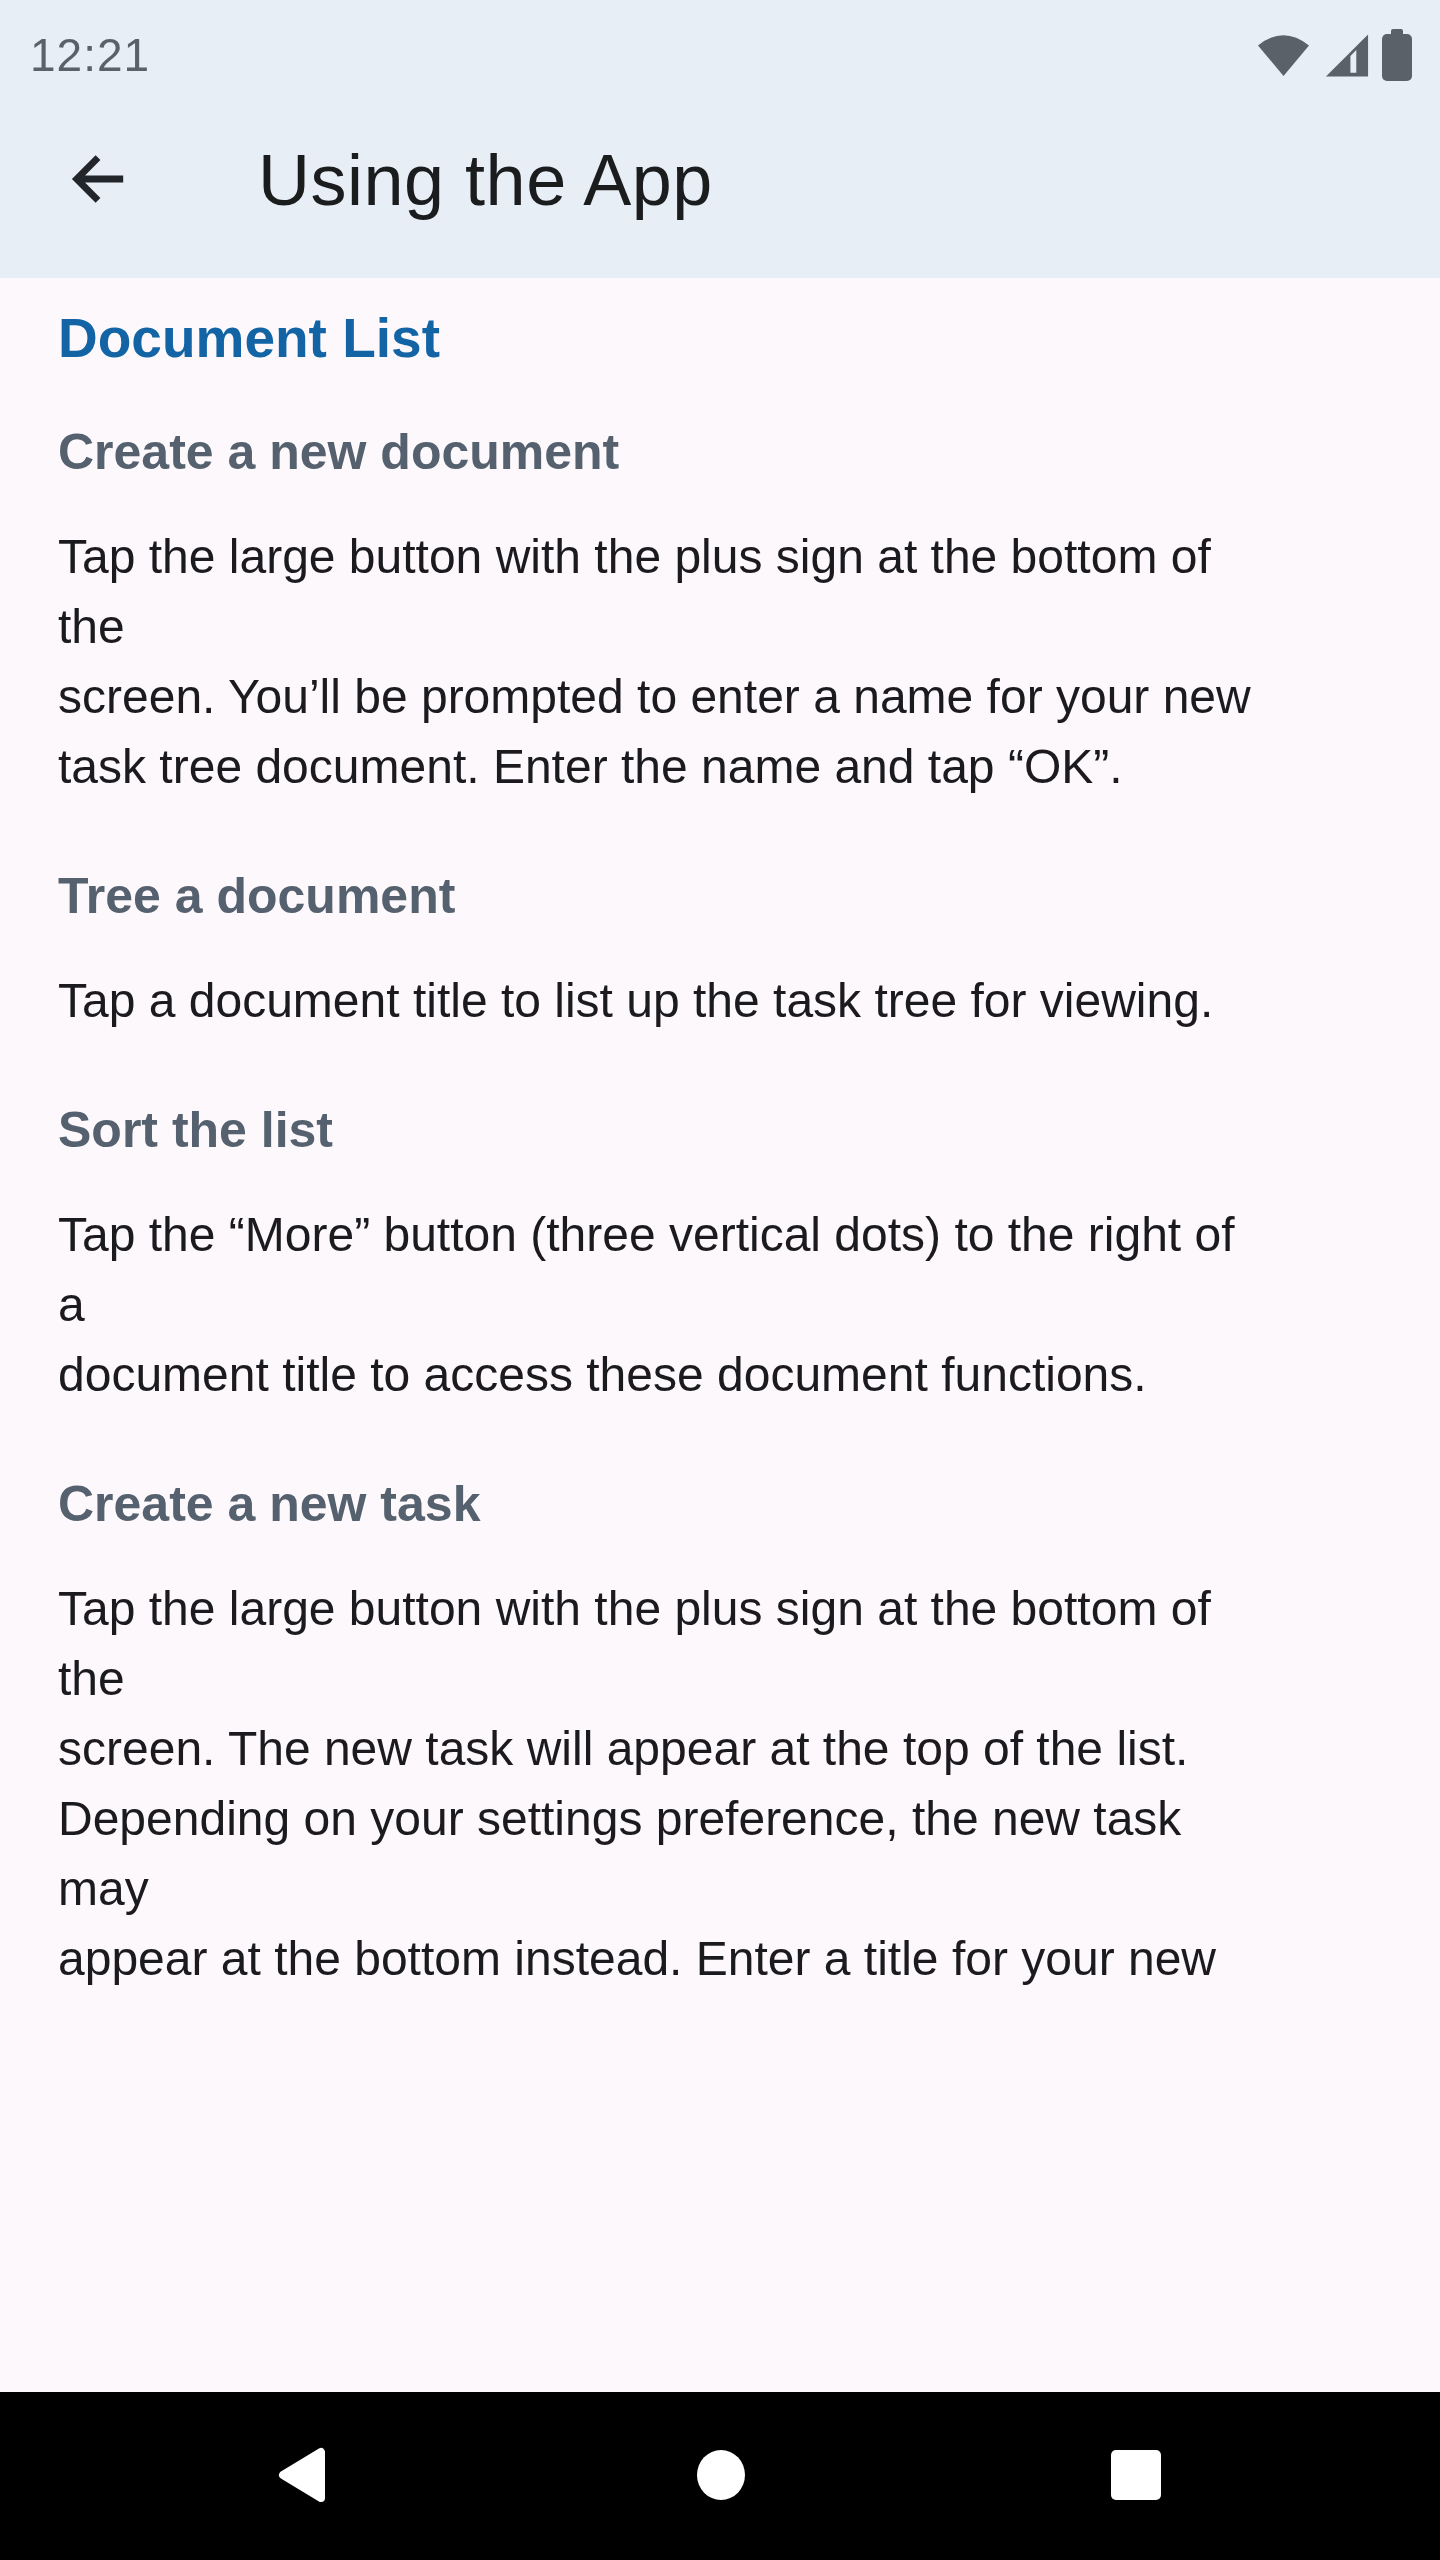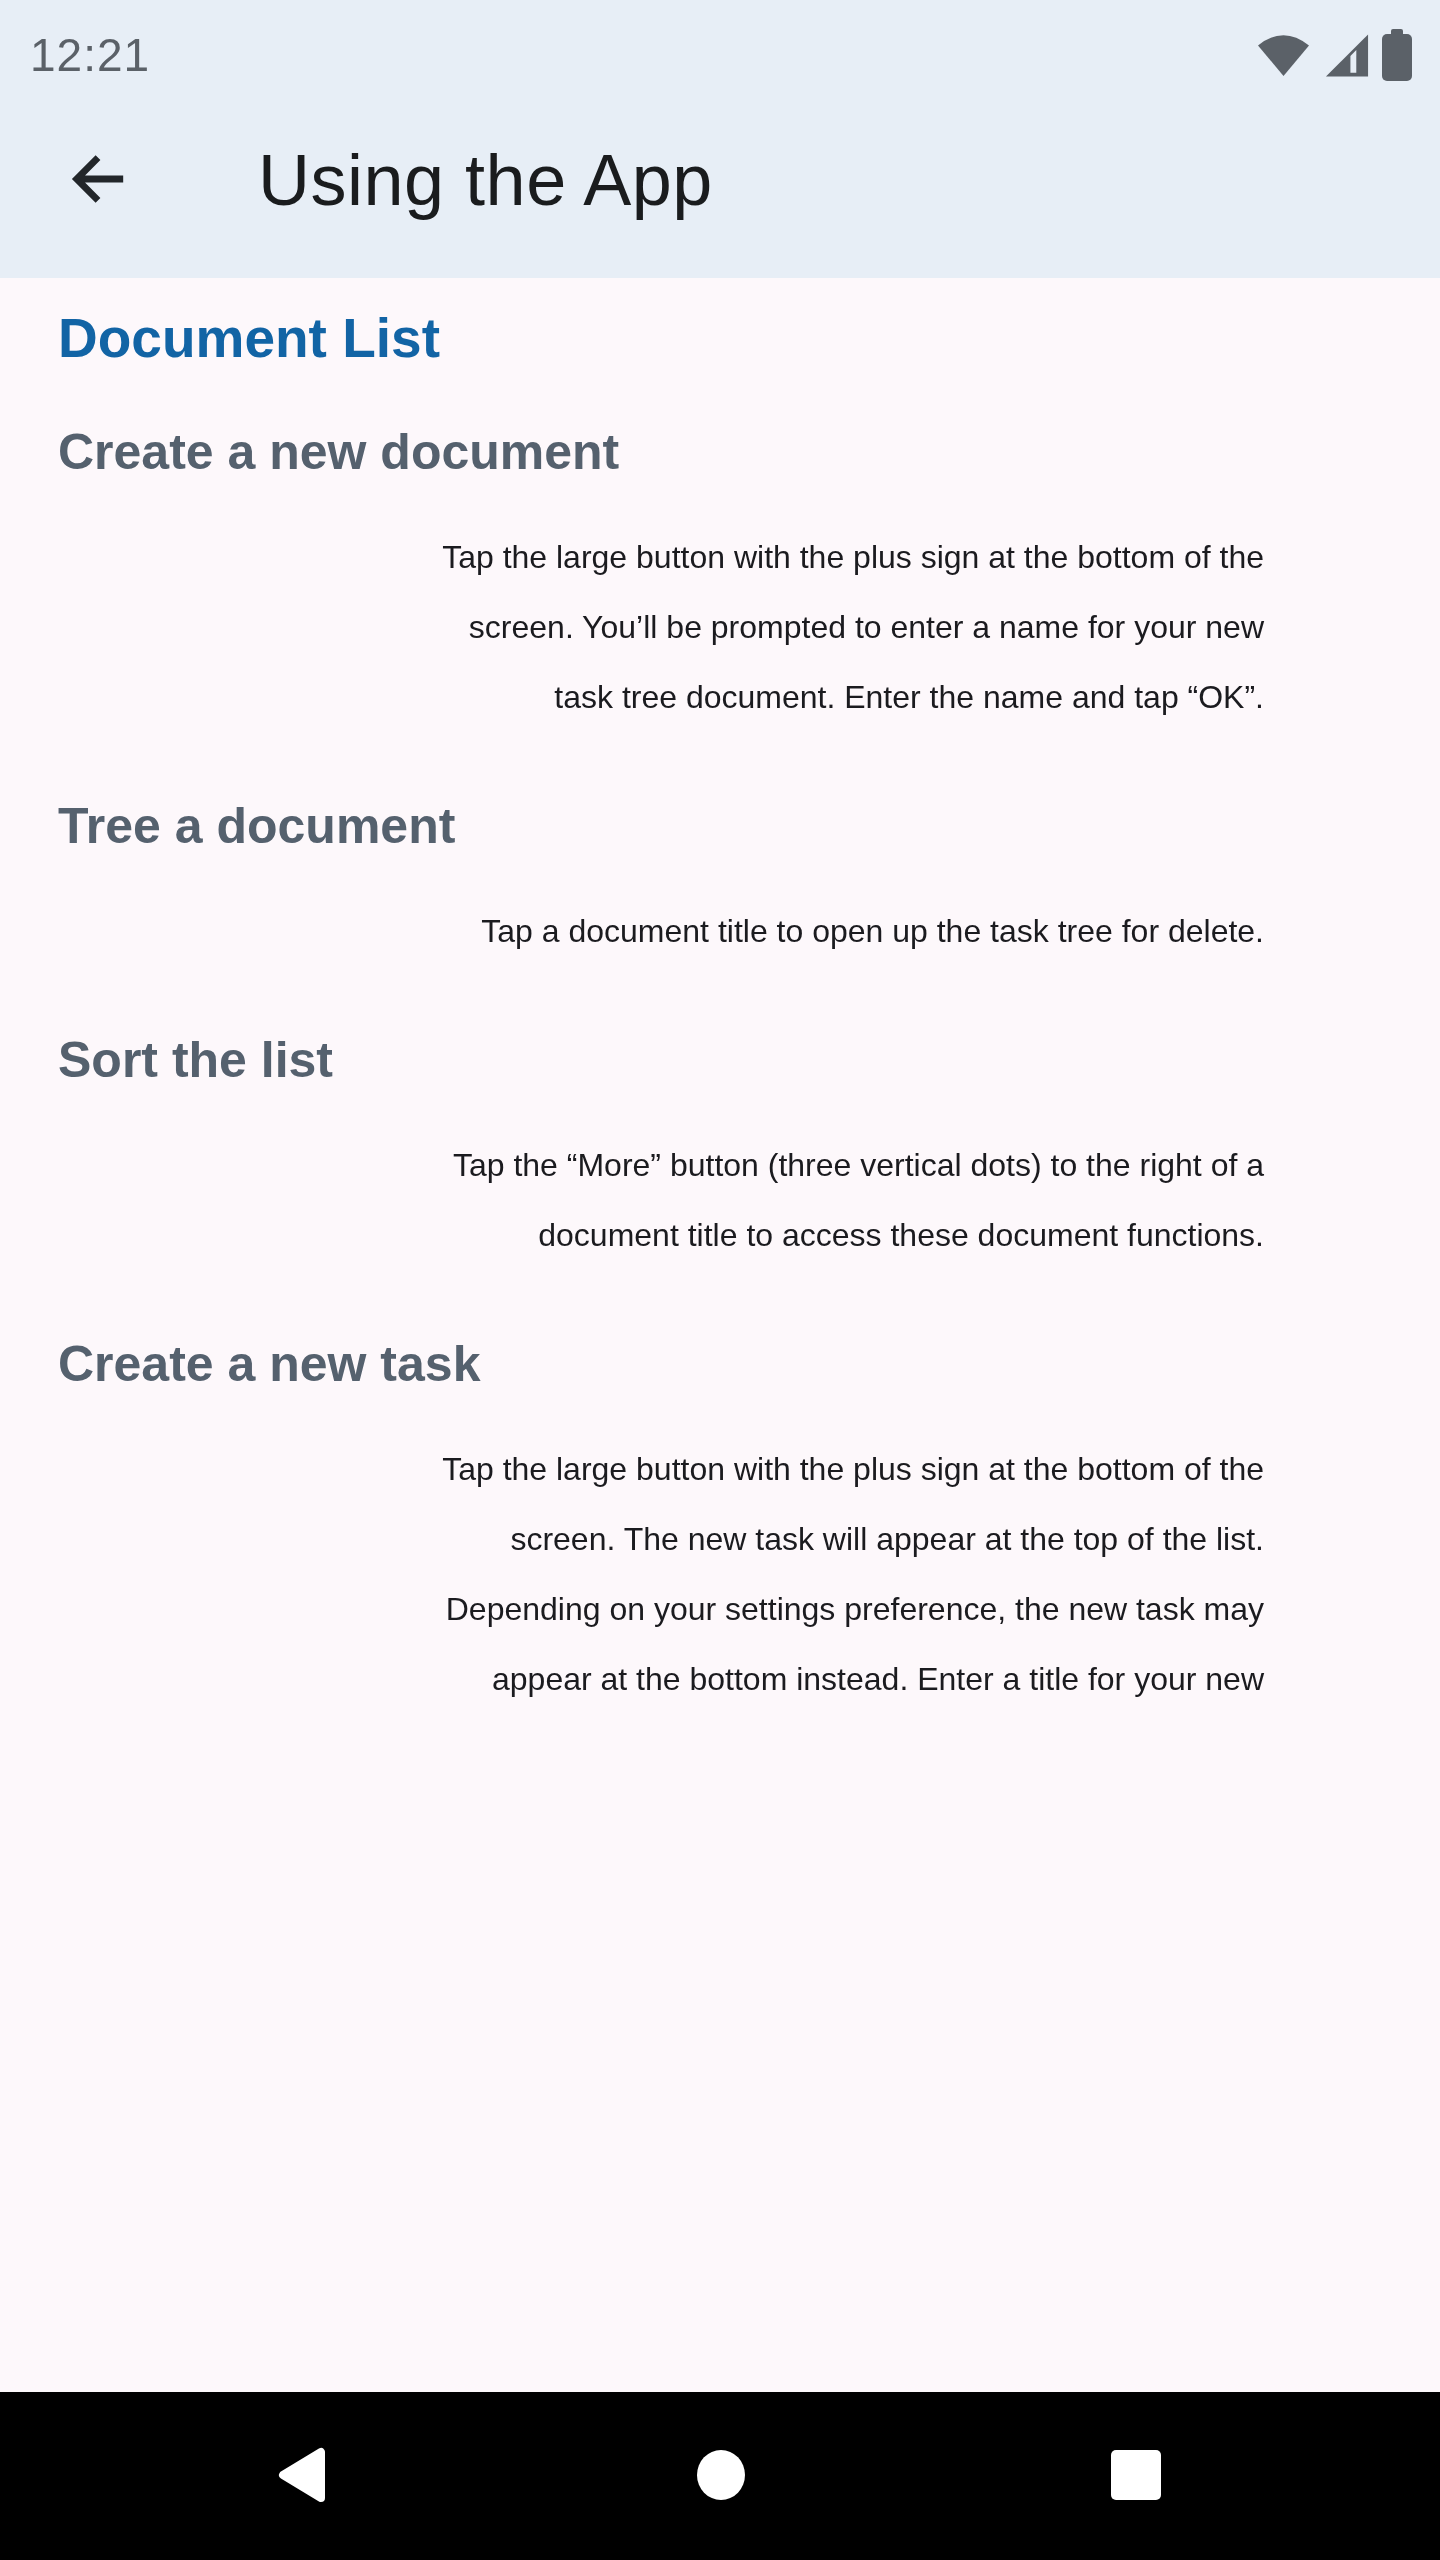--- a/index.html
+++ b/index.html
@@ -57,22 +57,22 @@
     margin:0;font-size:55px;line-height:72px;font-weight:700;
     color:var(--section-title);
   }
   .content h2.section-gap{margin-top:160px;}
   .content h3{
     margin:62px 0 0;font-size:50px;line-height:64px;font-weight:700;
     color:var(--subheading);
   }
   .content h2 + h3{margin-top:46px;}
   .content p{
-    margin:38px 0 0;font-size:32px;line-height:70px;
-    color:var(--body-text);white-space:pre-line;text-align:right;
+    margin:38px 0 0;font-size:48px;line-height:70px;
+    color:var(--body-text);white-space:pre-line;
   }
   
   .nav-bar{
     position:absolute;left:0;top:2392px;width:1440px;height:168px;
     background:var(--nav-bg);
   }
   .nav-button{
     position:absolute;top:0;height:168px;width:160px;
     background:none;border:none;padding:0;cursor:pointer;
     display:flex;align-items:center;justify-content:center;
@@ -121,21 +121,21 @@
 
 <main class="content">
   <h2>Document List</h2>
 
   <h3>Create a new document</h3>
   <p>Tap the large button with the plus sign at the bottom of the
 screen. You’ll be prompted to enter a name for your new
 task tree document. Enter the name and tap “OK”.</p>
 
   <h3>Tree a document</h3>
-  <p>Tap a document title to open up the task tree for delete.</p>
+  <p>Tap a document title to list up the task tree for viewing.</p>
 
   <h3>Sort the list</h3>
 
   <p>Tap the “More” button (three vertical dots) to the right of a
 document title to access these document functions.</p>
 
 
   <h3>Create a new task</h3>
   <p>Tap the large button with the plus sign at the bottom of the
 screen. The new task will appear at the top of the list.

